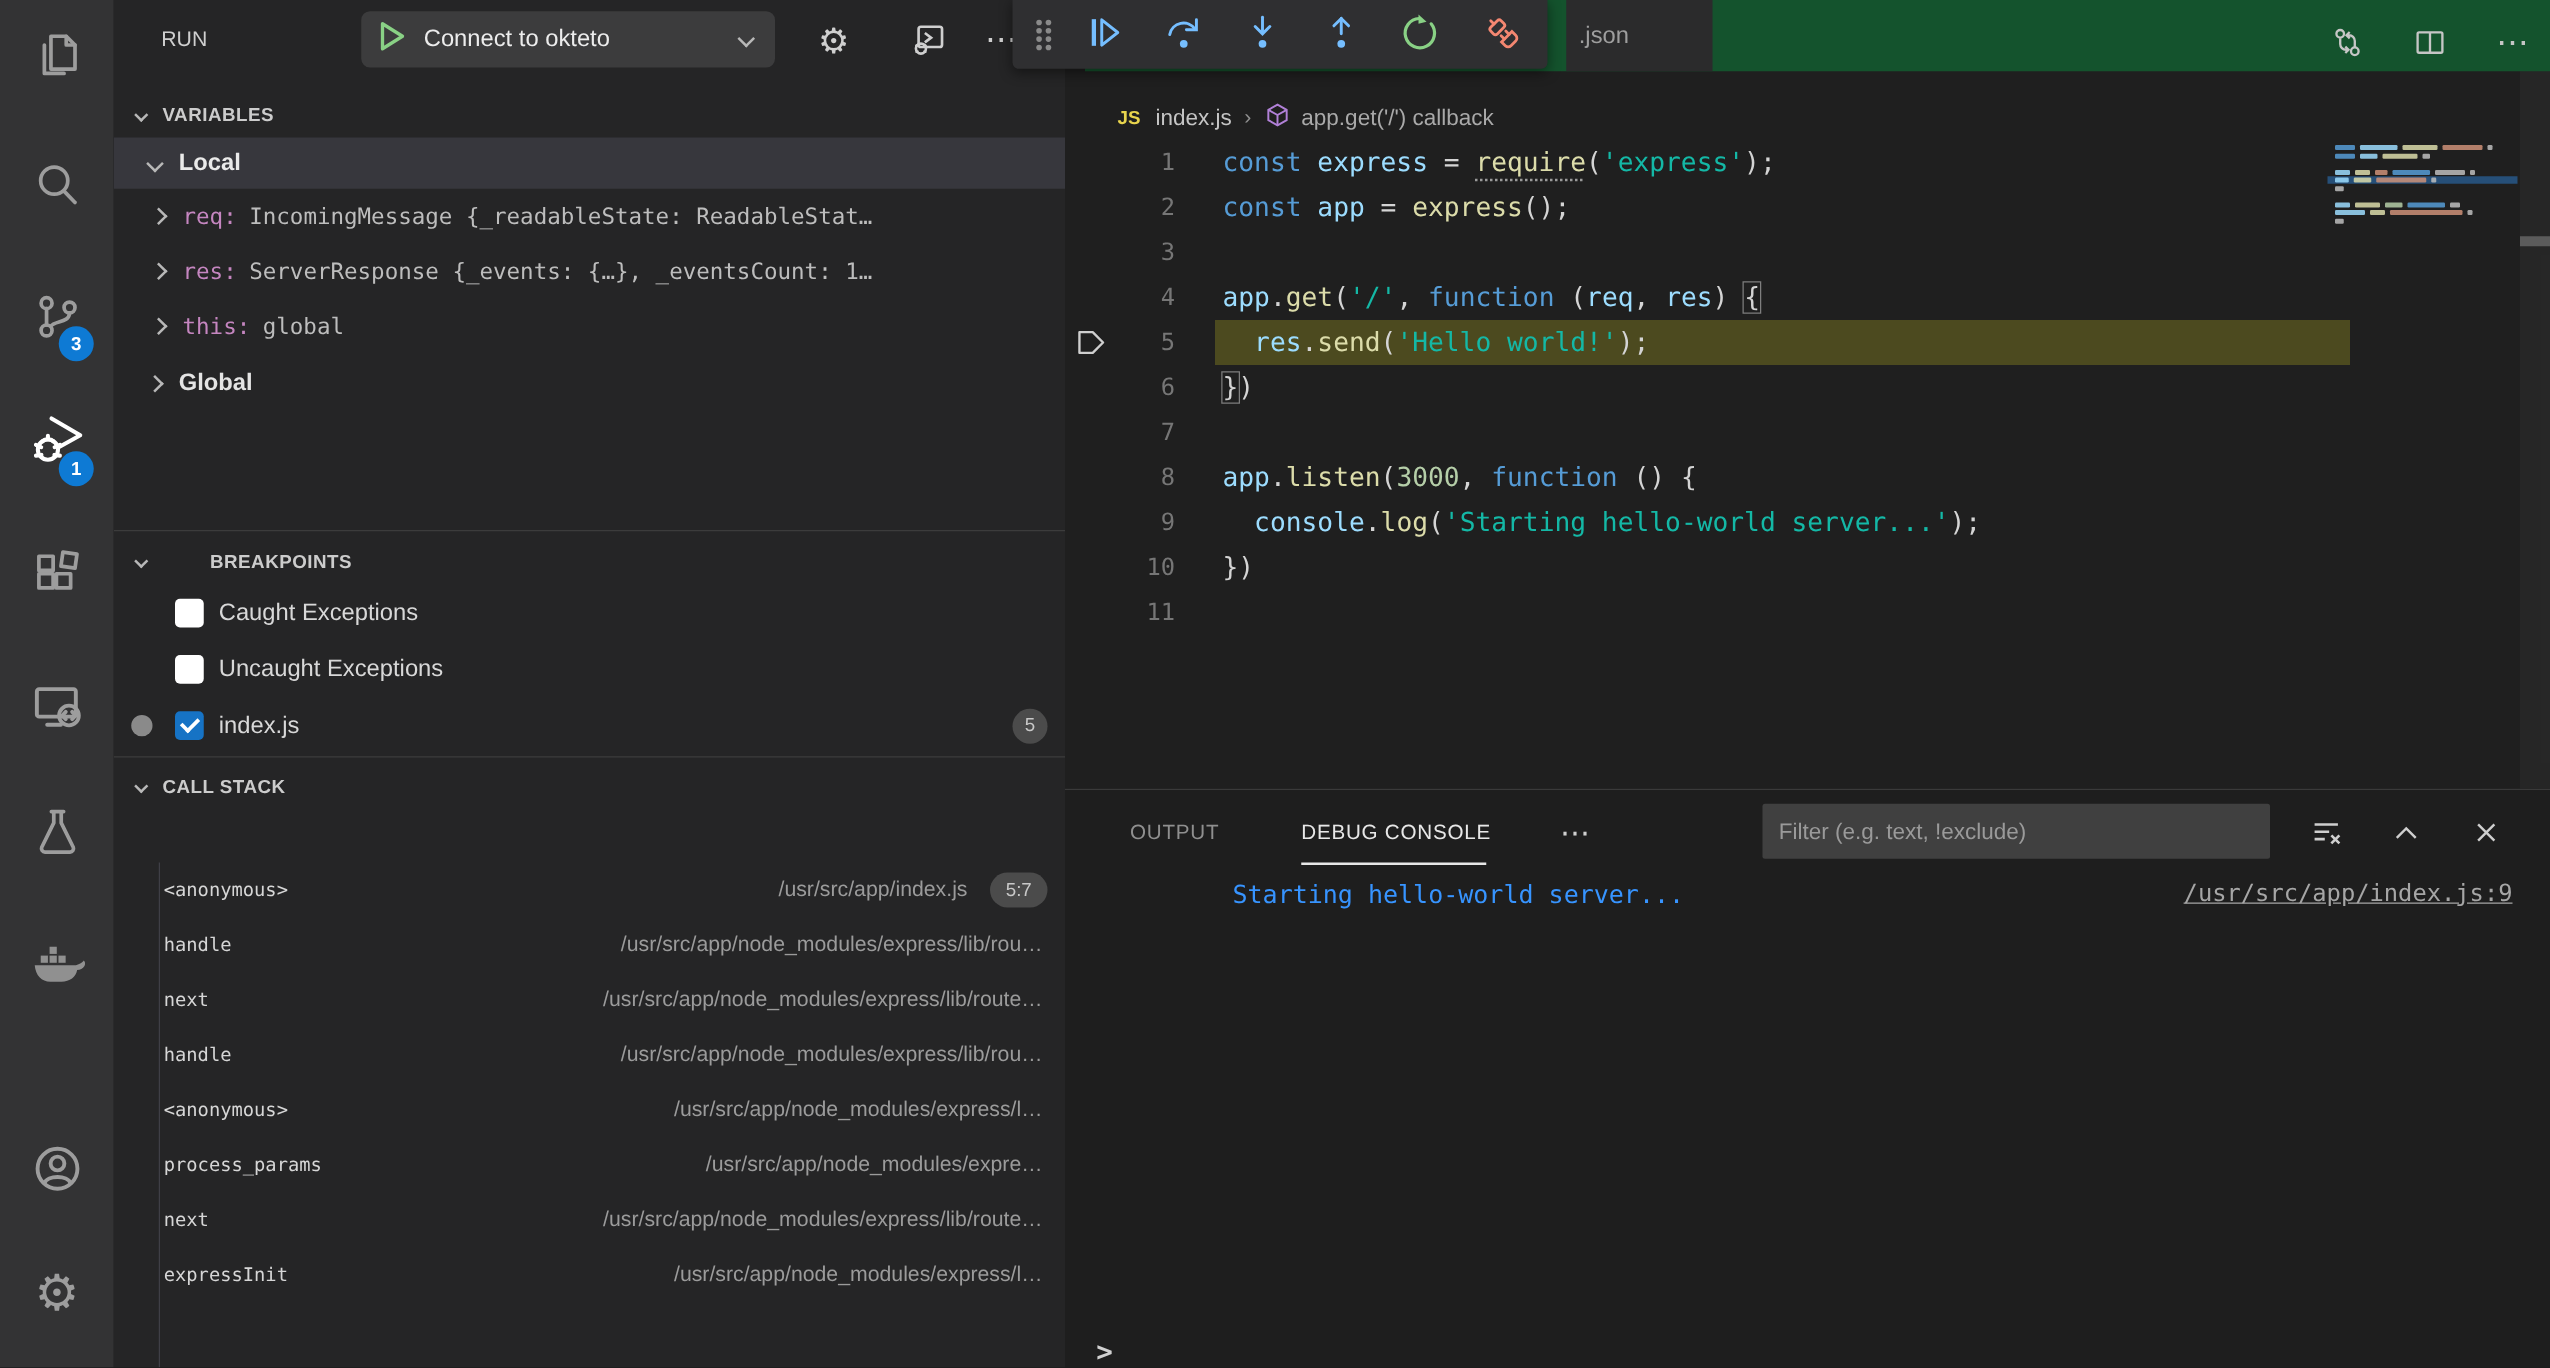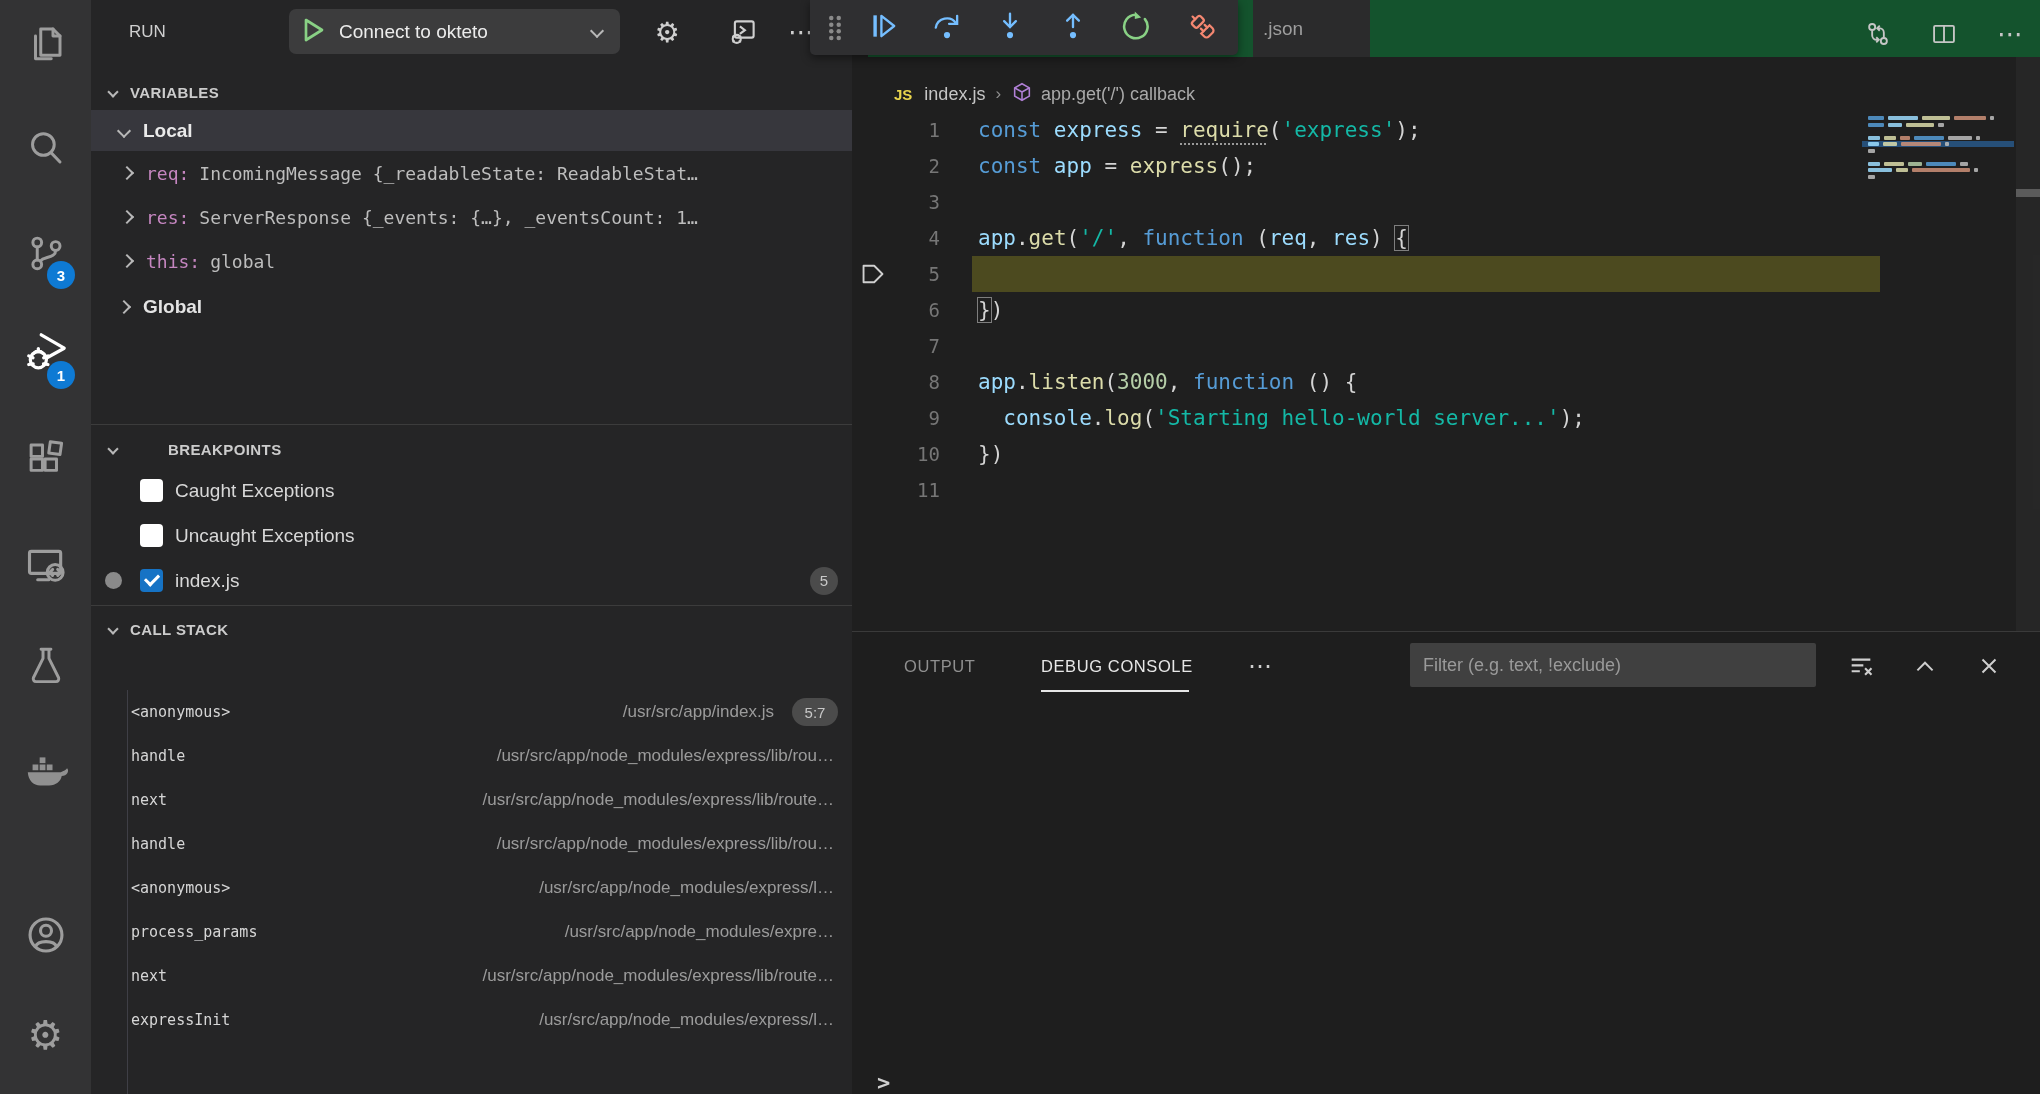--- a/index.html
+++ b/index.html
@@ -375,21 +375,21 @@
       <span id="bc-symbol">app.get('/') callback</span>
     </div>
 
     <div id="code">
         <div class="code-line"><span class="ln">1</span><span class="lc"><span class="kw">const </span><span class="vr">express</span><span class="pn"> = </span><span class="fn rq">require</span><span class="pn">(</span><span class="st">'express'</span><span class="pn">);</span></span></div>
         <div class="code-line"><span class="ln">2</span><span class="lc"><span class="kw">const </span><span class="vr">app</span><span class="pn"> = </span><span class="fn">express</span><span class="pn">();</span></span></div>
         <div class="code-line"><span class="ln">3</span><span class="lc"></span></div>
         <div class="code-line"><span class="ln">4</span><span class="lc"><span class="vr">app</span><span class="pn">.</span><span class="fn">get</span><span class="pn">(</span><span class="st">'/'</span><span class="pn">, </span><span class="kw">function</span><span class="pn"> (</span><span class="vr">req</span><span class="pn">, </span><span class="vr">res</span><span class="pn">) </span><span class="bk">{</span></span></div>
         <div class="code-line"><div class="hl-line"></div><span class="gutter-arrow"><svg width="26" height="26" viewBox="0 0 22 22" fill="none" stroke="#cfcfcf" stroke-width="1.6" stroke-linejoin="round">
               <path d="M3 4 h9 l7 7 -7 7 h-9 z"></path>
-            </svg></span><span class="ln">5</span></div>
+            </svg></span><span class="ln">5</span><span class="lc"><span class="pn">  </span><span class="vr">res</span><span class="pn">.</span><span class="fn">send</span><span class="pn">(</span><span class="st">'Hello world!'</span><span class="pn">);</span></span></div>
         <div class="code-line"><span class="ln">6</span><span class="lc"><span class="bk">}</span><span class="pn">)</span></span></div>
         <div class="code-line"><span class="ln">7</span><span class="lc"></span></div>
         <div class="code-line"><span class="ln">8</span><span class="lc"><span class="vr">app</span><span class="pn">.</span><span class="fn">listen</span><span class="pn">(</span><span class="nm">3000</span><span class="pn">, </span><span class="kw">function</span><span class="pn"> () </span><span class="pn">{</span></span></div>
         <div class="code-line"><span class="ln">9</span><span class="lc"><span class="pn">  </span><span class="vr">console</span><span class="pn">.</span><span class="fn">log</span><span class="pn">(</span><span class="st">'Starting hello-world server...'</span><span class="pn">);</span></span></div>
         <div class="code-line"><span class="ln">10</span><span class="lc"><span class="pn">}</span><span class="pn">)</span></span></div>
         <div class="code-line"><span class="ln">11</span><span class="lc"></span></div>
       </div>
     <div id="minimap">
         <div class="mm-row">
           <span class="mm-seg mm-kw" style="width: 16px;"></span>
@@ -521,16 +521,20 @@
     <div class="panel-action" style="left:1055px;">
       <svg width="26" height="26" viewBox="0 0 24 24" fill="none" stroke="currentColor" stroke-width="1.8">
         <path d="M5 16 L12 9 L19 16"></path>
       </svg>
     </div>
     <div class="panel-action" style="left:1119px;">
       <svg width="26" height="26" viewBox="0 0 24 24" fill="none" stroke="currentColor" stroke-width="1.8">
         <path d="M6 6 L18 18 M18 6 L6 18"></path>
       </svg>
     </div>
+    <div id="console-line">
+      <span id="console-msg">Starting hello-world server...</span>
+      <span id="console-link">/usr/src/app/index.js:9</span>
+    </div>
     <div id="repl-prompt">&gt;</div>
   </div>
 
 </div>
 
 </body></html>

